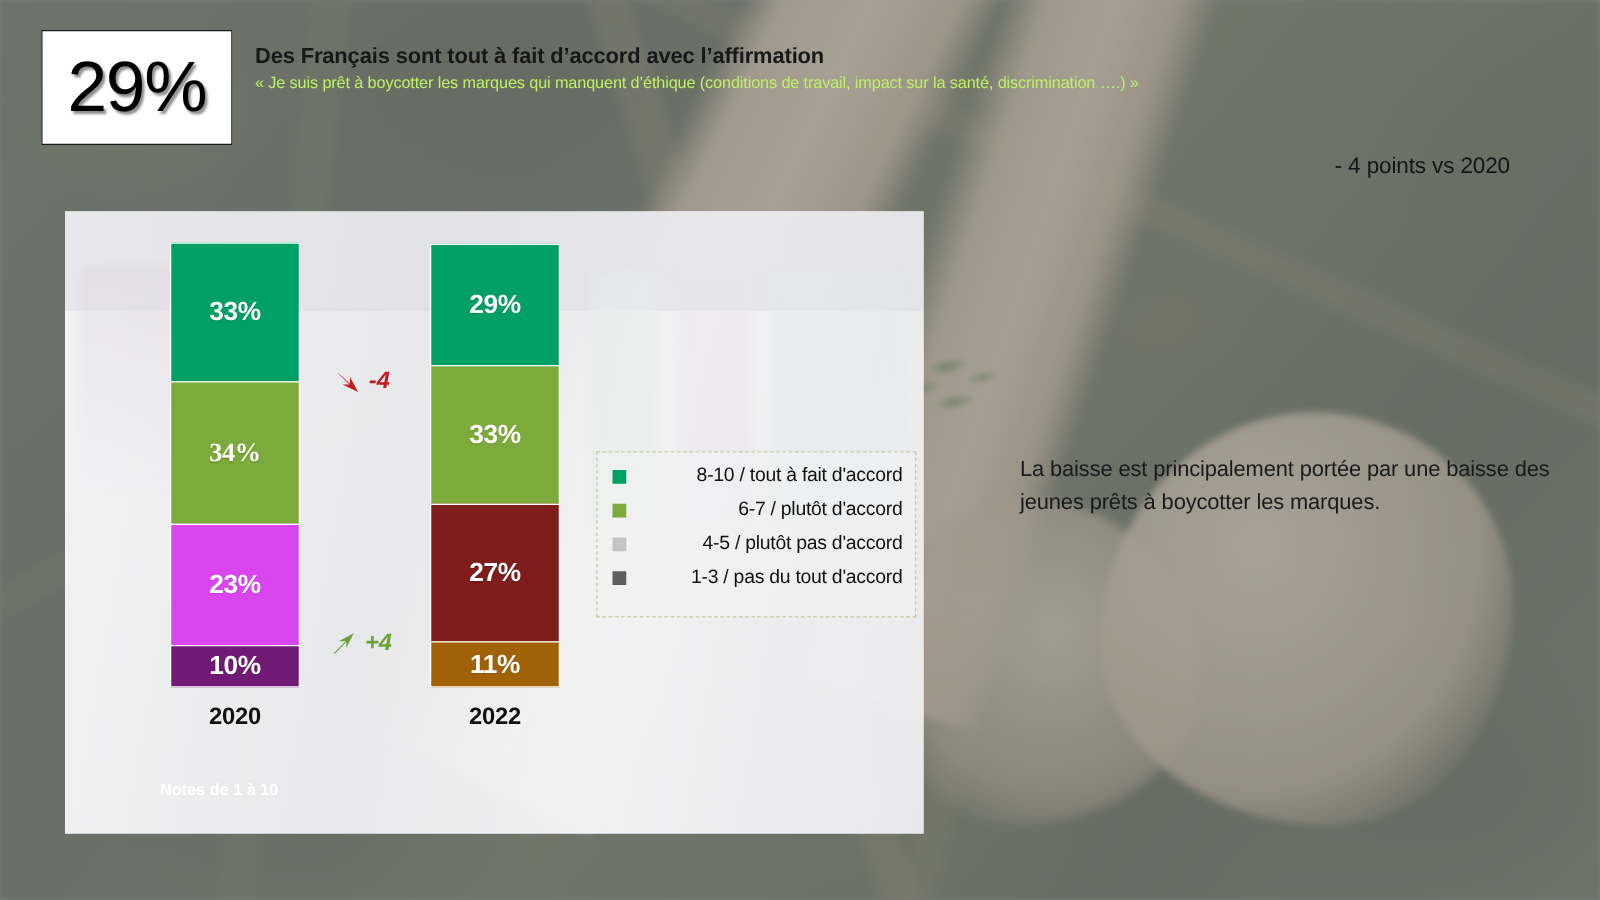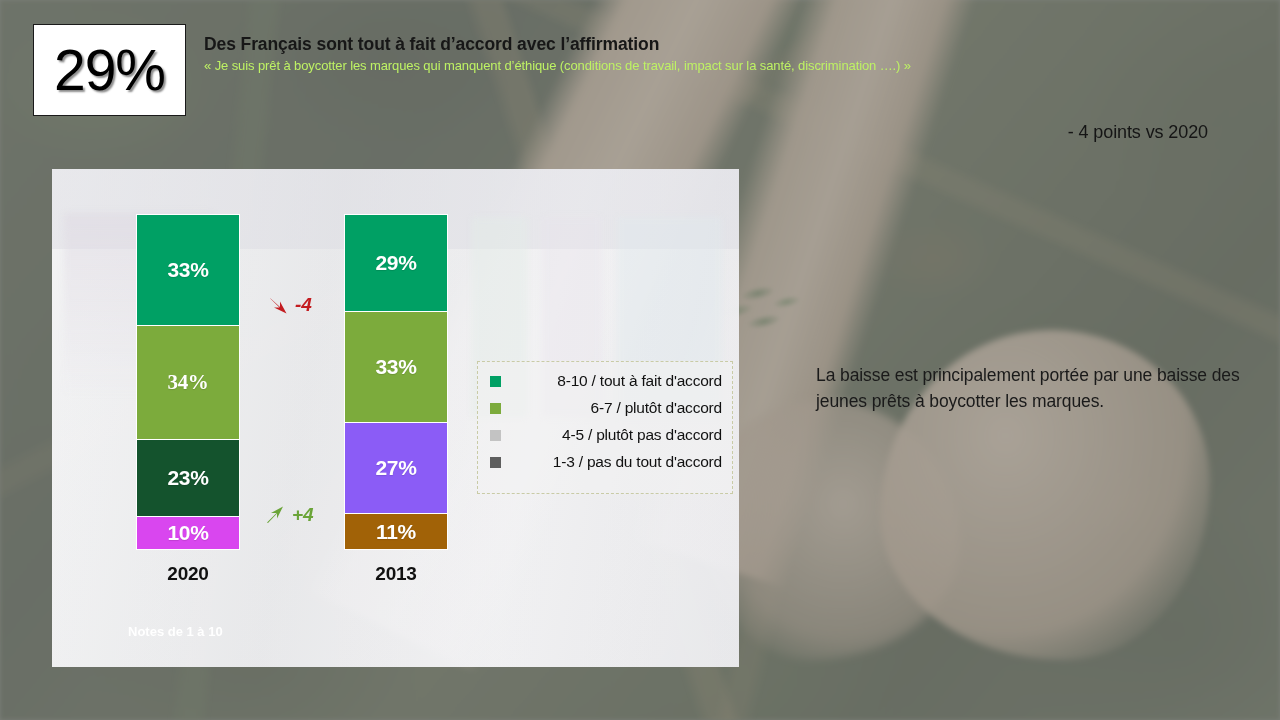--- a/index.html
+++ b/index.html
@@ -332,45 +332,45 @@
 
     <div class="plot">
 
       <div class="bar y2020">
         <div class="seg" style="height:112px;background:#00a064;">
           <span class="seg-label">33%</span>
         </div>
         <div class="seg" style="height:115px;background:#7cab3c;font-family:Liberation Serif, serif;">
           <span class="seg-label">34%</span>
         </div>
-        <div class="seg" style="height:78px;background:#14532d;">
+        <div class="seg" style="height:98px;background:#d946ef;">
           <span class="seg-label">23%</span>
         </div>
-        <div class="seg" style="height:34px;background:#d946ef;">
+        <div class="seg" style="height:34px;background:#701a75;">
           <span class="seg-label">10%</span>
         </div>
       </div>
 
       <div class="bar y2022">
         <div class="seg" style="height:98px;background:#00a064;">
           <span class="seg-label">29%</span>
         </div>
         <div class="seg" style="height:112px;background:#7cab3c;">
           <span class="seg-label">33%</span>
         </div>
-        <div class="seg" style="height:92px;background:#8b5cf6;">
+        <div class="seg" style="height:111px;background:#7f1d1d;">
           <span class="seg-label">27%</span>
         </div>
         <div class="seg" style="height:37px;background:#a16207;">
           <span class="seg-label">11%</span>
         </div>
       </div>
 
       <div class="xlabel y2020">2020</div>
-      <div class="xlabel y2022">2013</div>
+      <div class="xlabel y2022">2022</div>
 
       <div class="delta down">
         <span>
           <svg width="22" height="22" viewBox="0 0 22 22" aria-hidden="true">
             <path d="M3 4 L13 13 L13 7.5 L19.5 19.5 L7 13.5 L12.5 13.5 L3.5 4.8 Z" fill="#c31c20"></path>
           </svg>
         </span>
         <span>-4</span>
       </div>
 

